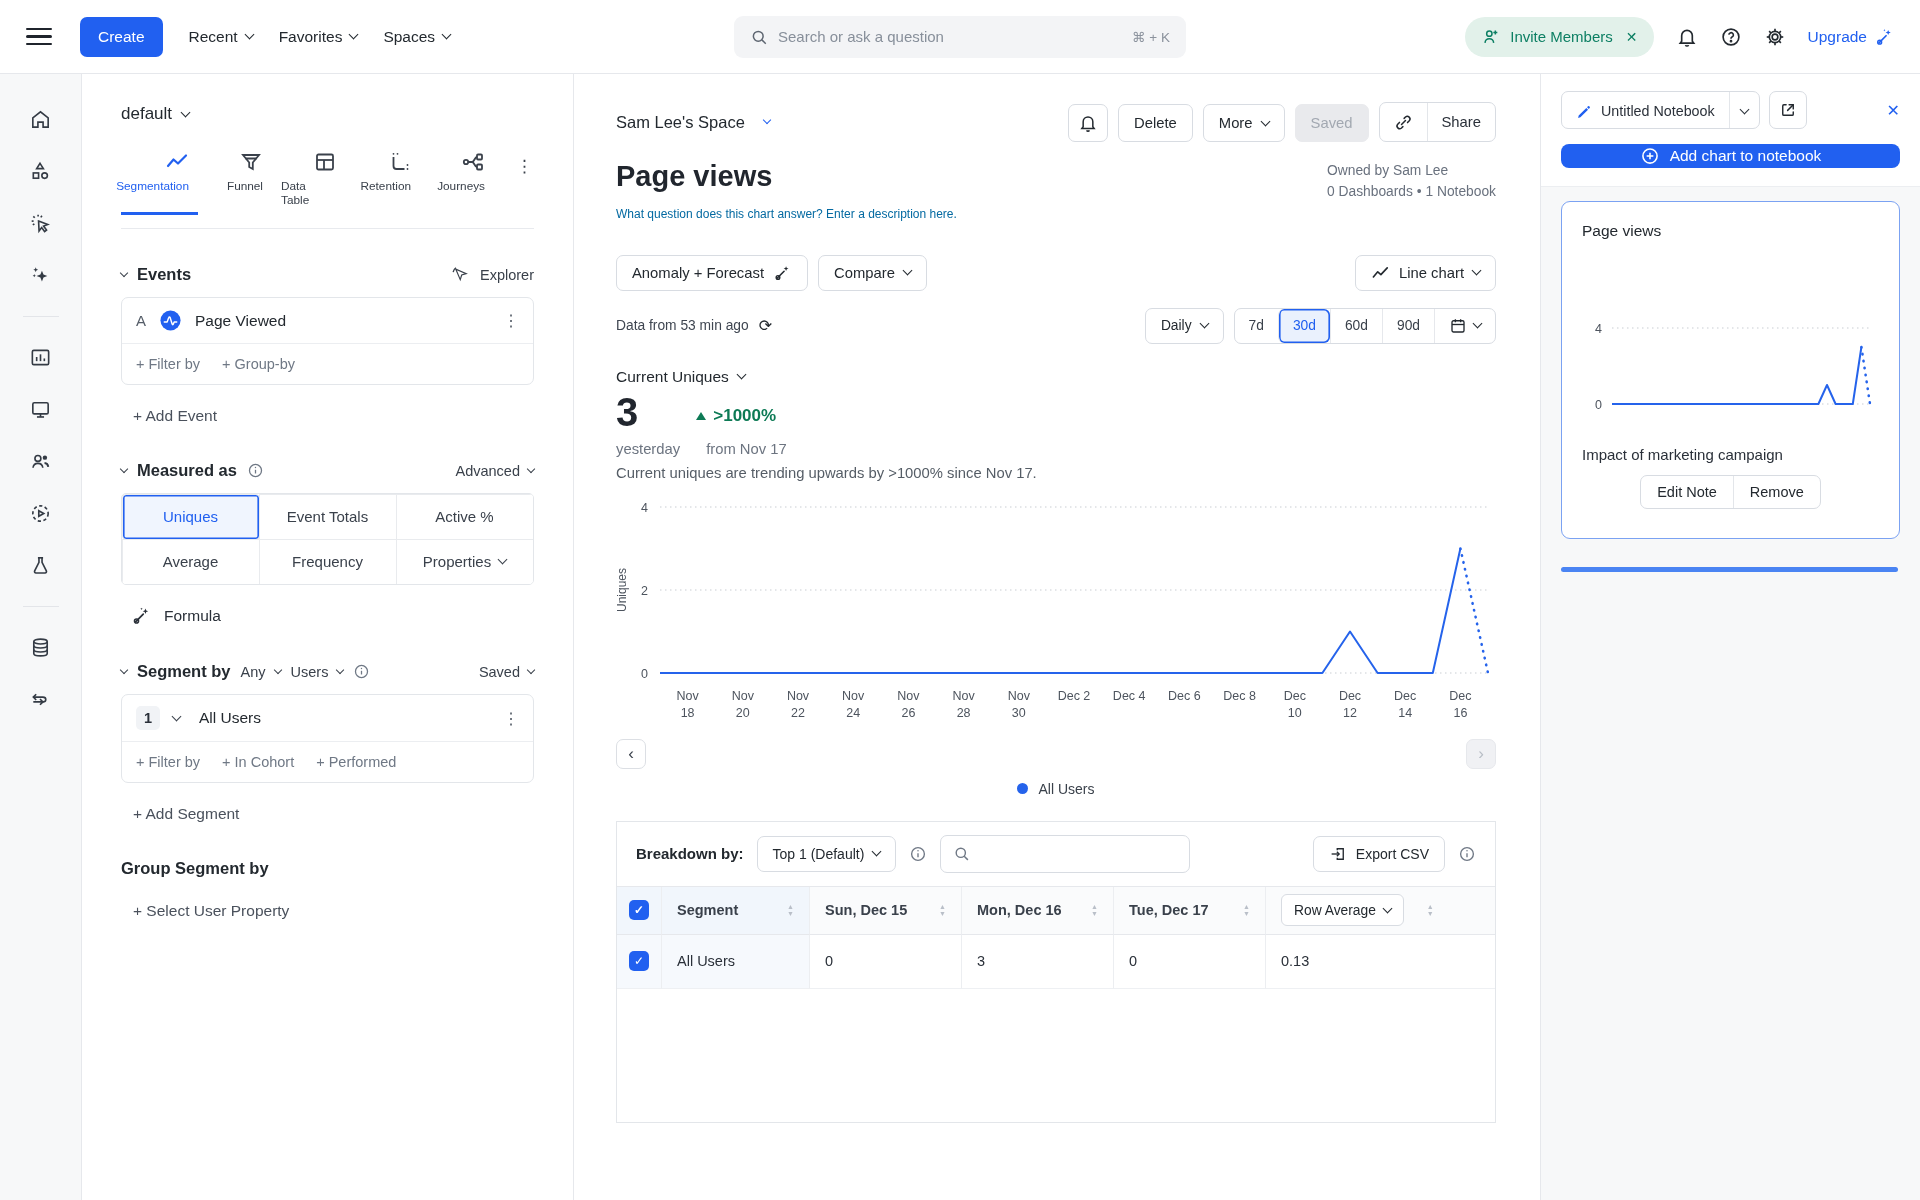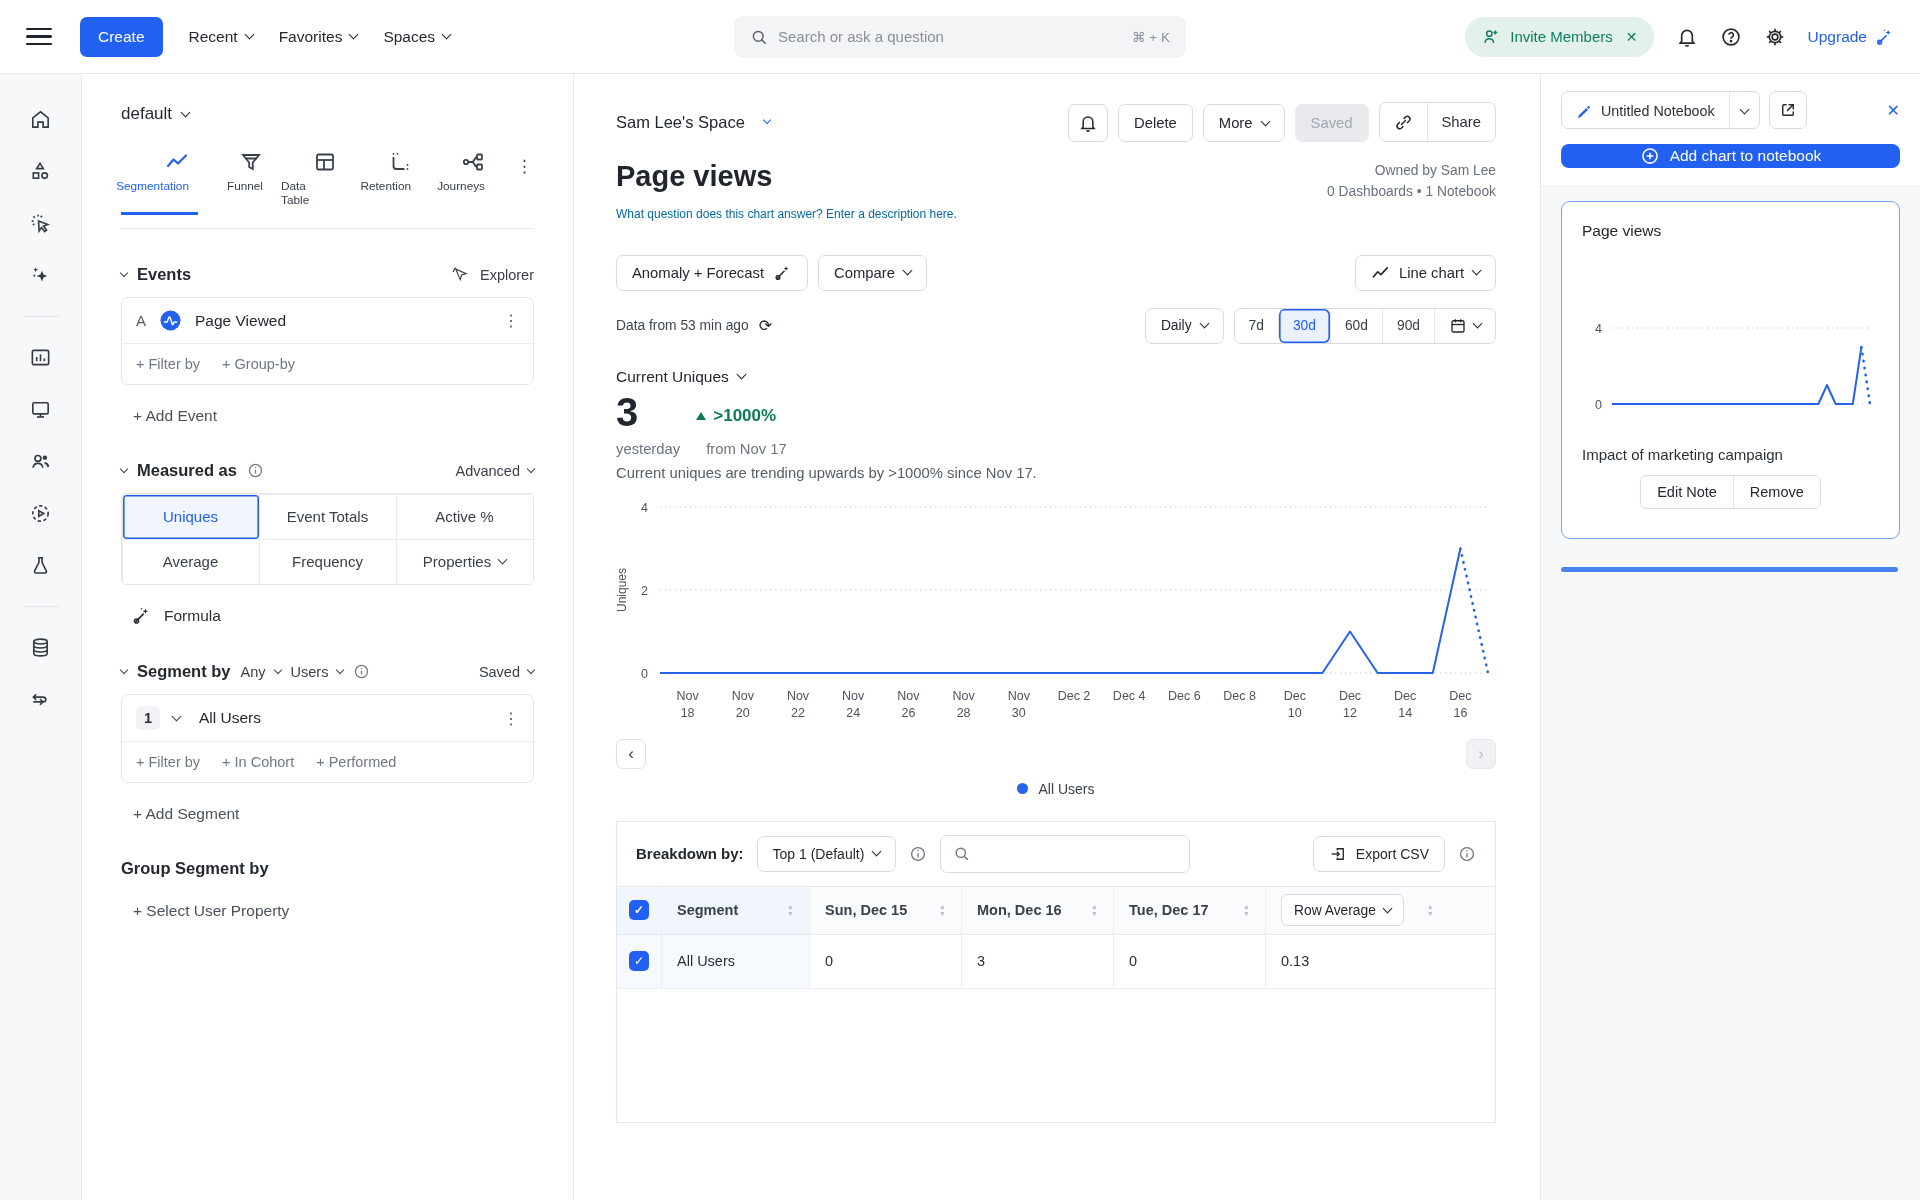--- a/index.html
+++ b/index.html
@@ -61,21 +61,21 @@
 .space .chev{color:#2160f0;width:6px;height:6px}
 .mbtns{margin-left:auto;display:flex;align-items:flex-end;gap:10px}
 .btn{display:inline-flex;align-items:center;gap:9px;background:#fff;border:1px solid #d8dce2;border-radius:7px;height:38px;padding:0 15px;font-size:14.8px;color:#23292f;cursor:pointer}
 .btn.icon-only{width:40px;justify-content:center;padding:0}
 .btn.disabled{background:#e9eaed;border-color:#e9eaed;color:#a2a8b1;cursor:default}
 .btn-group{display:flex;align-items:stretch;border:1px solid #d8dce2;border-radius:7px;overflow:hidden;background:#fff}
 .btn-group .bseg{display:flex;align-items:center;gap:8px;padding:0 14px;height:38px;font-size:14.8px;cursor:pointer}
 .btn-group .bdiv{width:1px;background:#e3e6ea}
 .title-row{display:flex;margin-top:18px;align-items:flex-start}
 .page-title{font-size:29px;font-weight:bold;color:#21262e}
-.own{margin-left:auto;text-align:right;font-size:13.8px;color:#69717e;line-height:1.55}
+.own{margin-left:auto;text-align:left;font-size:13.8px;color:#69717e;line-height:1.55}
 .desc{margin-top:4px;font-size:12px;color:#0369a1;cursor:text}
 .ctrl-row{display:flex;align-items:center;margin-top:34px}
 .ctrl-row .right{margin-left:auto;display:flex;gap:10px}
 .ctrl-row .btn{height:36px}
 .fresh-row{display:flex;align-items:center;margin-top:17px}
 .fresh{display:flex;align-items:center;gap:10px;font-size:13.8px;color:#3f4651}
 .fresh-row .right{margin-left:auto;display:flex;align-items:center;gap:10px}
 .gran{height:36px}
 .seg{display:flex;align-items:center;border:1px solid #d8dce2;border-radius:7px;height:36px;background:#fff}
 .seg>div{padding:0 14px;height:100%;display:flex;align-items:center;font-size:13.8px;color:#3a414b;cursor:pointer;border-left:1px solid #e6e8ec}

